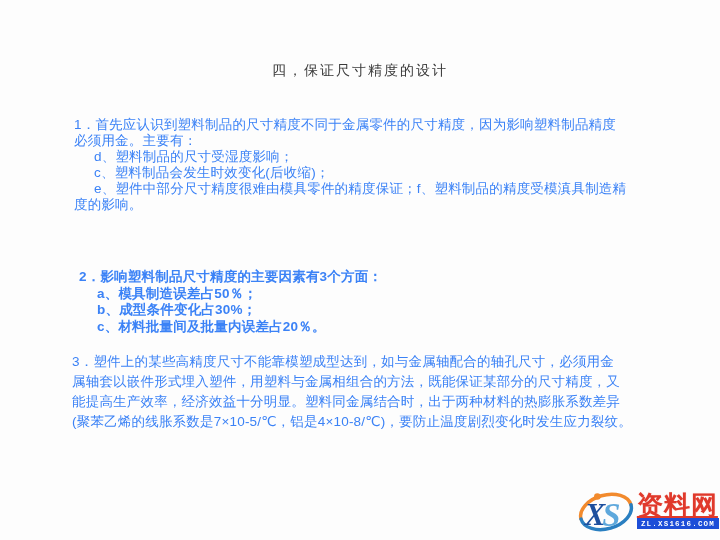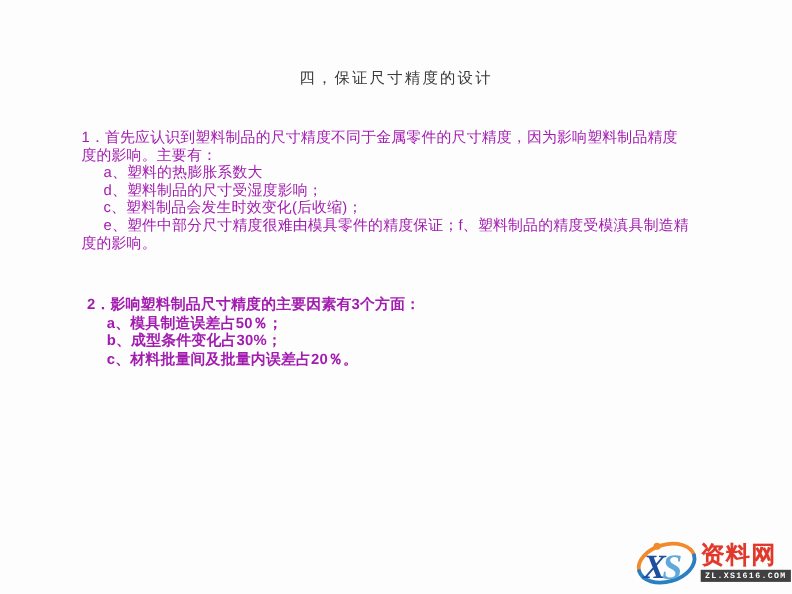--- a/index.html
+++ b/index.html
@@ -25,21 +25,21 @@
     font-size: 14px;
     letter-spacing: 2px;
     color: #3a3a3a;
   }
   .para {
     position: absolute;
     left: 74px;
     width: 582px;
     font-size: 13.5px;
     letter-spacing: 0.2px;
-    color: #a21caf;
+    color: #3b82f6;
   }
   .para1 { top: 117px; line-height: 16px; }
   .para2 { top: 269px; line-height: 16.5px; font-weight: bold; }
   .para3 { top: 352px; line-height: 20px; left: 72px; }
   .ln { white-space: nowrap; }
   .indent { padding-left: 20px; }
   .indent2 { padding-left: 23px; }
   .head-shift { padding-left: 5px; }
 
   .watermark {
@@ -54,64 +54,70 @@
     height: 50px;
     flex: 0 0 auto;
     margin-right: 2px;
   }
   .wm-right {
     display: flex;
     flex-direction: column;
     align-items: flex-start;
   }
   .wm-name {
-    font-size: 22px;
+    font-size: 26px;
     font-weight: bold;
     color: #e0392b;
     line-height: 22px;
     letter-spacing: 1px;
     text-shadow: 0 0 1px #f5bdb5;
+    text-decoration: underline;
   }
   .wm-url {
     margin-top: 2px;
-    background: #404040;
+    background: #1d4ed8;
     color: #ffffff;
     font-size: 7.5px;
     font-weight: bold;
     font-family: "Liberation Mono", "DejaVu Sans Mono", monospace;
     letter-spacing: 1.2px;
     padding: 2px 4px 1px 4px;
     align-self: stretch;
     text-align: center;
   }
 </style>
 </head>
 <body>
 
 <div class="page">
 
   <div class="doc-title">四，保证尺寸精度的设计</div>
 
   <div class="para para1">
     <div class="ln">1．首先应认识到塑料制品的尺寸精度不同于金属零件的尺寸精度，因为影响塑料制品精度</div>
-    <div class="ln">度的影响。主要有：</div>
-    <div class="ln indent">a、塑料的热膨胀系数大</div>
+    <div class="ln">必须用金。主要有：</div>
     <div class="ln indent">d、塑料制品的尺寸受湿度影响；</div>
     <div class="ln indent">c、塑料制品会发生时效变化(后收缩)；</div>
     <div class="ln indent">e、塑件中部分尺寸精度很难由模具零件的精度保证；f、塑料制品的精度受模滇具制造精</div>
     <div class="ln">度的影响。</div>
   </div>
 
   <div class="para para2">
     <div class="ln head-shift">2．影响塑料制品尺寸精度的主要因素有3个方面：</div>
     <div class="ln indent2">a、模具制造误差占50％；</div>
     <div class="ln indent2">b、成型条件变化占30%；</div>
     <div class="ln indent2">c、材料批量间及批量内误差占20％。</div>
   </div>
 
+  <div class="para para3">
+    <div class="ln">3．塑件上的某些高精度尺寸不能靠模塑成型达到，如与金属轴配合的轴孔尺寸，必须用金</div>
+    <div class="ln">属轴套以嵌件形式埋入塑件，用塑料与金属相组合的方法，既能保证某部分的尺寸精度，又</div>
+    <div class="ln">能提高生产效率，经济效益十分明显。塑料同金属结合时，出于两种材料的热膨胀系数差异</div>
+    <div class="ln">(聚苯乙烯的线胀系数是7×10-5/℃，铝是4×10-8/℃)，要防止温度剧烈变化时发生应力裂纹。</div>
+  </div>
 
   <div class="watermark">
     <svg class="logo-mark" viewBox="0 0 60 52" xmlns="http://www.w3.org/2000/svg">
       <g transform="rotate(-16 30 27)">
         <path d="M 3 27 A 27 17.5 0 0 1 57 27" stroke="#f28a2d" stroke-width="3.6" fill="none" stroke-linecap="round"></path>
         <path d="M 57 27 A 27 17.5 0 0 1 3 27" stroke="#2a7fc1" stroke-width="3.6" fill="none" stroke-linecap="round"></path>
       </g>
       <circle cx="21" cy="11" r="3.4" fill="#f28a2d"></circle>
       <text x="8" y="41" font-size="32" font-style="italic" font-weight="bold" font-family="Liberation Serif, DejaVu Serif, serif" fill="#1d4f9e">X</text>
       <text x="26" y="42" font-size="34" font-style="italic" font-weight="bold" font-family="Liberation Serif, DejaVu Serif, serif" fill="#5ea8dc">S</text>

